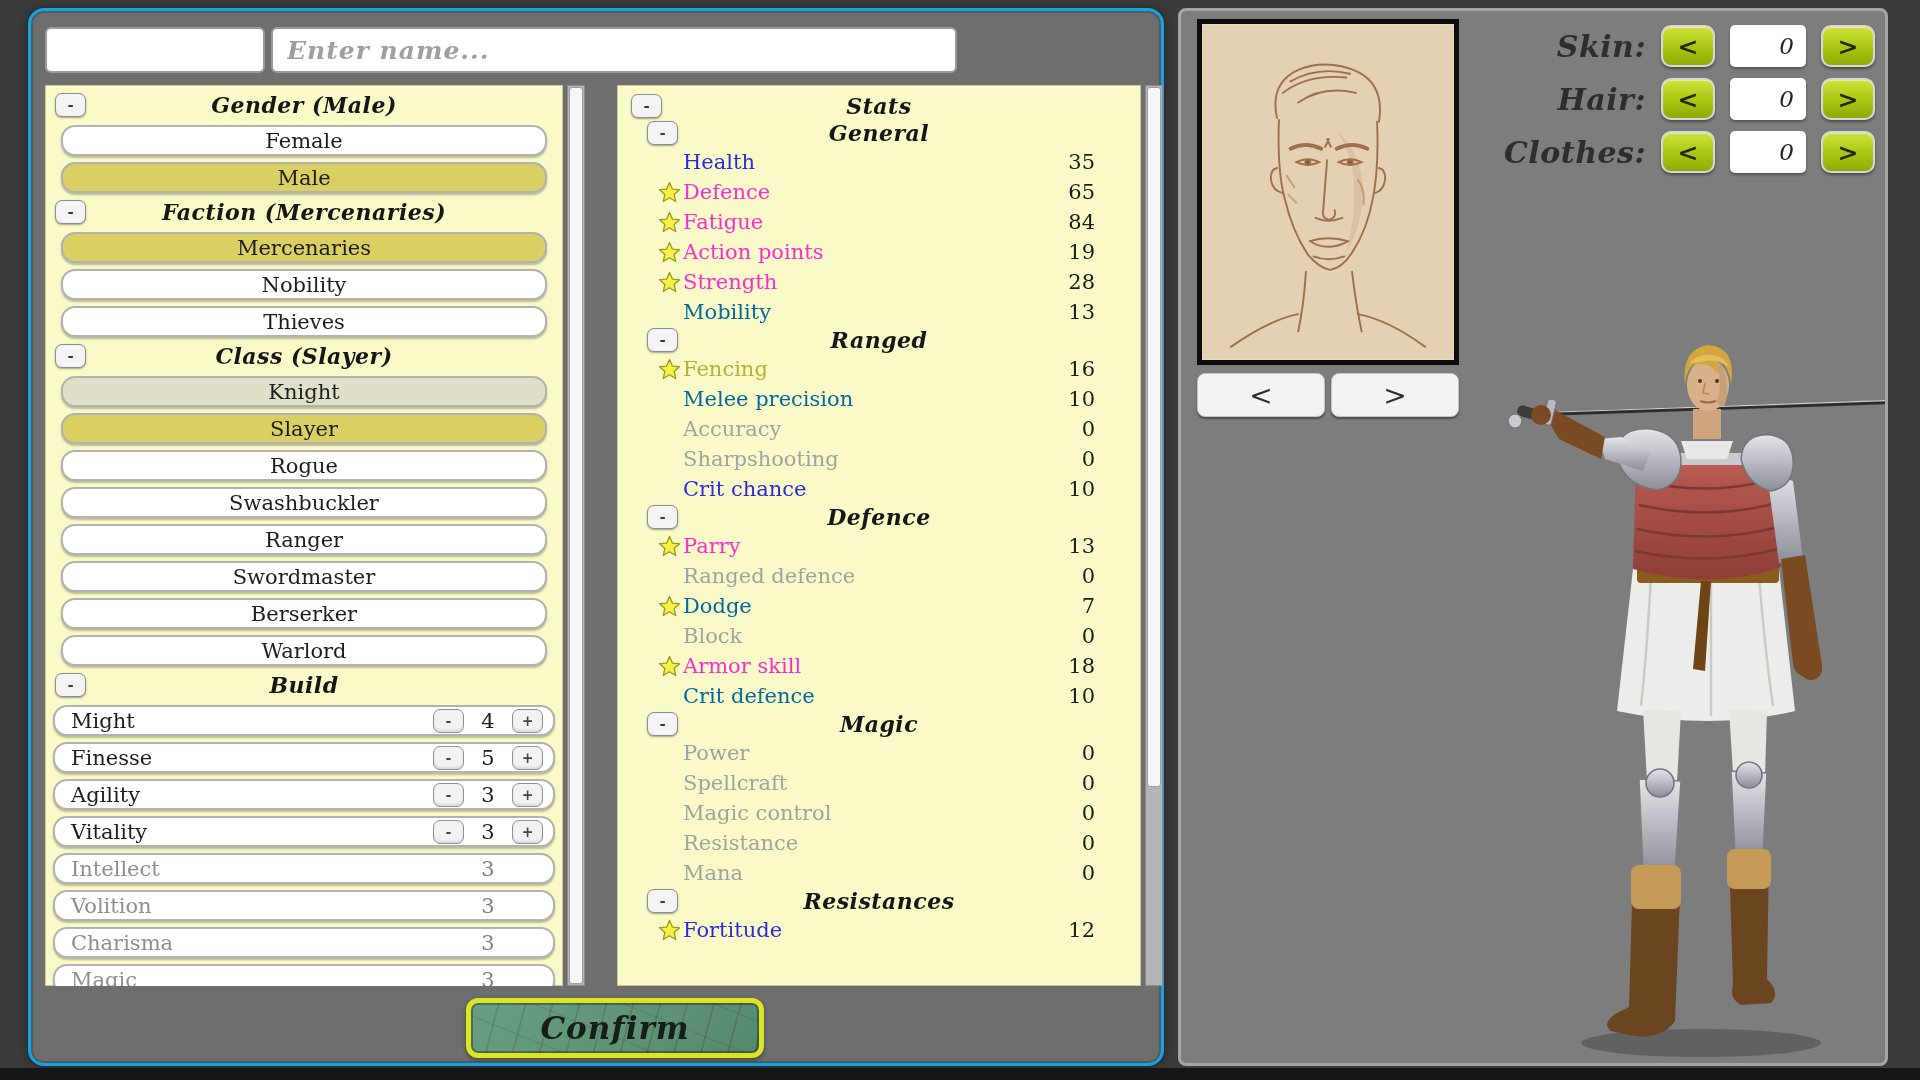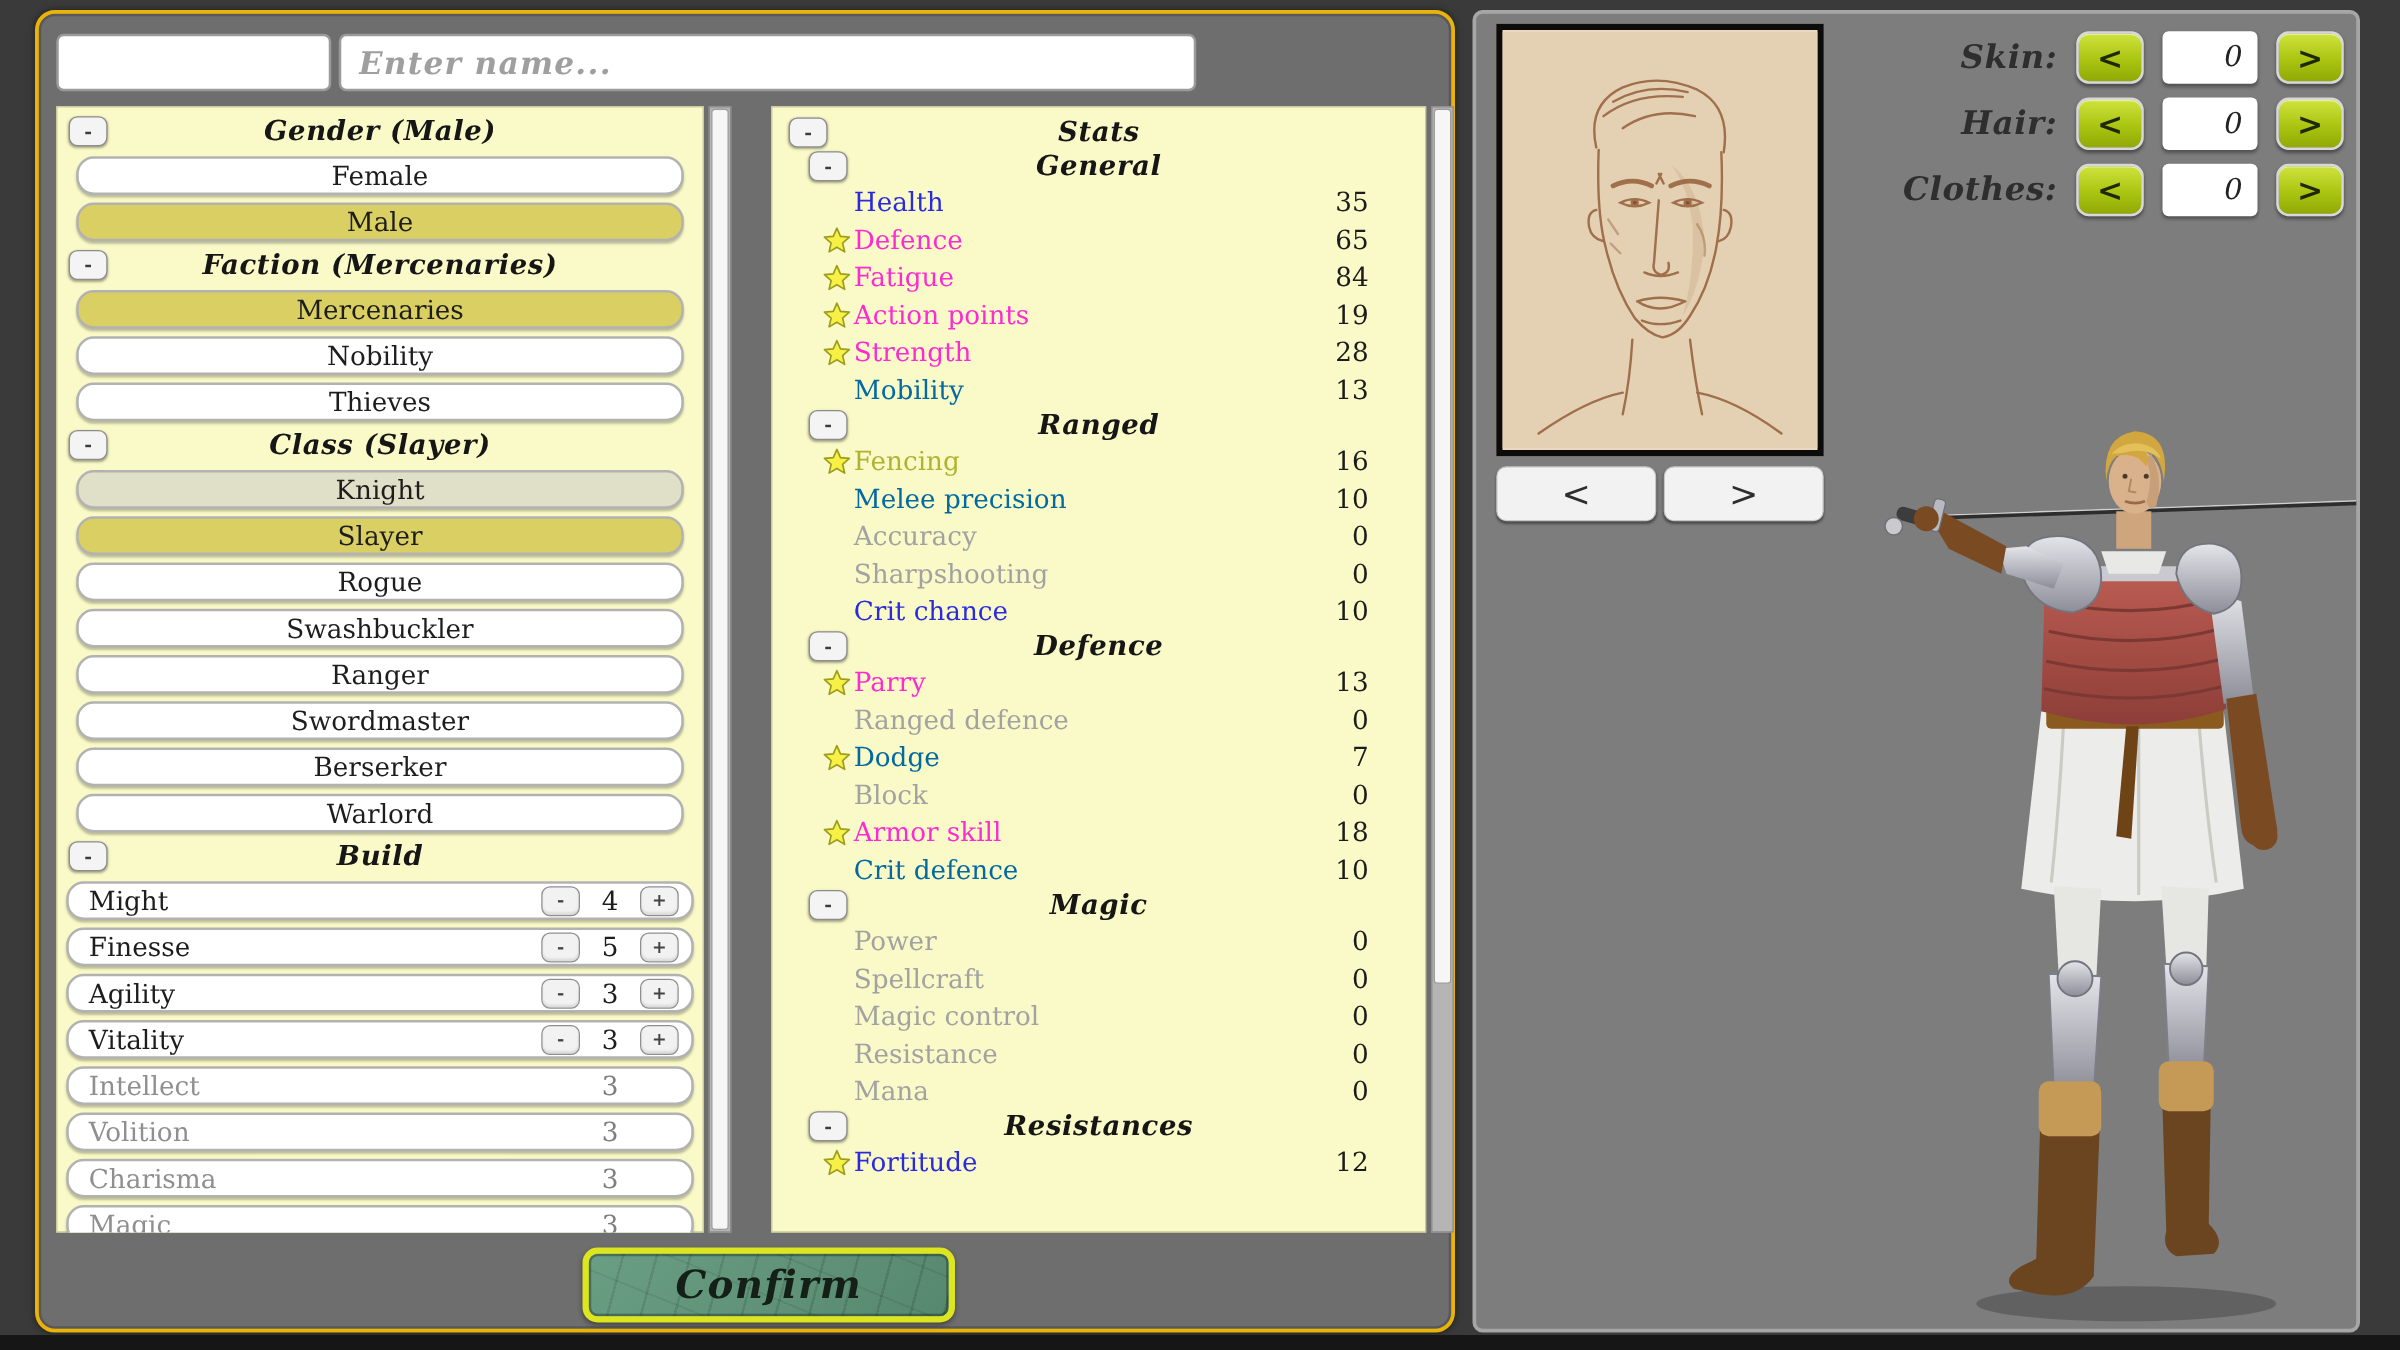--- a/index.html
+++ b/index.html
@@ -6,21 +6,21 @@
   body{
     width:1920px;height:1080px;position:relative;overflow:hidden;
     background:#3a3a3a;font-family:"DejaVu Serif", serif;
     -webkit-font-smoothing:antialiased;
   }
   .bottom-strip{position:absolute;left:0;bottom:0;width:1920px;height:12px;background:#161616;}
 
   
   .left-window{
     position:absolute;left:28px;top:8px;width:1136px;height:1058px;
-    background:#6e6e6e;border:3px solid #eab308;border-radius:16px;
+    background:#6e6e6e;border:3px solid #0ea5e9;border-radius:16px;
     box-shadow:inset 0 0 0 2px #585858, 0 0 6px rgba(0,0,0,.5);
     box-sizing:border-box;
   }
   .small-input,.name-input{
     position:absolute;top:16px;height:46px;background:#fff;border:2px solid #9a9a9a;
     border-radius:6px;box-sizing:border-box;font-family:"DejaVu Serif",serif;
     font-size:25px;padding:0 14px;color:#333;outline:none;
   }
   .small-input{left:14px;width:220px;}
   .name-input{left:240px;width:686px;font-style:italic;}
@@ -124,21 +124,21 @@
   .pnav{position:absolute;left:16px;top:362px;display:flex;gap:6px;}
   .pnav-btn{
     width:128px;height:44px;background:#f2f2f2;border:1px solid #c6c6c6;border-radius:8px;
     box-shadow:0 2px 2px rgba(0,0,0,.4);display:flex;align-items:center;justify-content:center;
     font-size:28px;color:#2d2d2d;box-sizing:border-box;cursor:pointer;
   }
   .steppers{position:absolute;right:10px;top:14px;display:flex;flex-direction:column;gap:11px;}
   .stepper-row{display:flex;align-items:center;gap:15px;}
   .stepper-label{
     width:160px;text-align:right;font-weight:bold;font-style:italic;
-    font-size:26px;color:#2e2e2e;letter-spacing:.5px;
+    font-size:30px;color:#2e2e2e;letter-spacing:.5px;
   }
   .green-btn{
     width:54px;height:42px;border-radius:10px;
     background:linear-gradient(180deg,#cfe23e 0%,#aac511 55%,#91a906 100%);
     border:2px solid #d8d8d8;box-shadow:0 2px 3px rgba(0,0,0,.4), inset 0 1px 0 rgba(255,255,255,.5);
     display:flex;align-items:center;justify-content:center;
     font-weight:bold;font-style:italic;font-size:25px;color:#1e2805;
     box-sizing:border-box;cursor:pointer;
   }
   .stepper-value{

